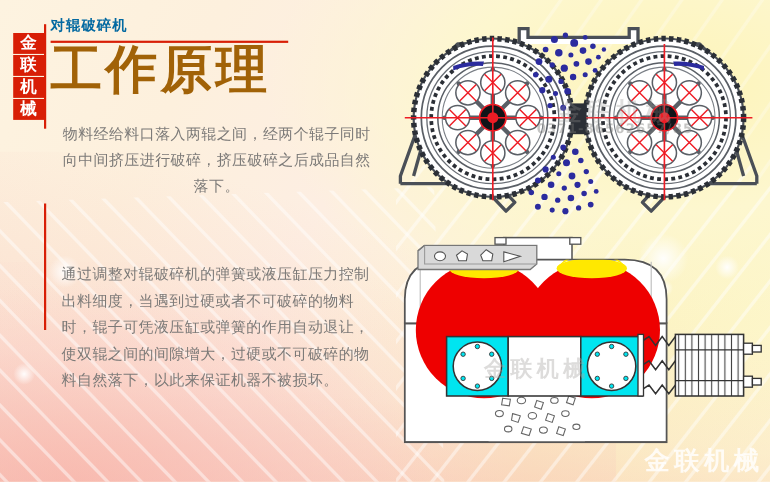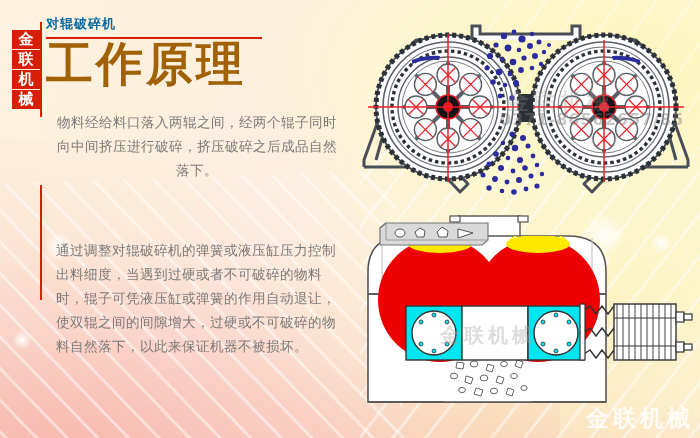--- a/index.html
+++ b/index.html
@@ -72,21 +72,21 @@
 
   
   .illo{position:absolute;z-index:4;}
   #illo-top{left:356px;top:12px;width:340px;height:190px;}
   #illo-bot{left:362px;top:214px;width:334px;height:220px;}
   #illo-chute{left:378px;top:222px;width:112px;height:26px;z-index:5;}
 
   .wm{position:absolute;font-weight:bold;letter-spacing:4px;
       font-family:"DejaVu Sans","Liberation Sans",sans-serif;pointer-events:none;}
   #wm-top{left:506px;top:86px;font-size:23px;color:rgba(150,148,146,.30);z-index:5;}
-  #wm-phone{left:500px;top:110px;font-size:16px;color:rgba(120,118,116,.42);letter-spacing:1px;z-index:5;}
+  #wm-phone{left:488px;top:110px;font-size:12px;color:rgba(120,118,116,.42);letter-spacing:1px;z-index:5;}
   #wm-mid{left:440px;top:322px;font-size:20px;color:rgba(170,168,166,.40);z-index:6;}
   #wm-bot{left:586px;top:403px;font-size:23px;color:rgba(255,255,255,.82);z-index:6;}
 </style>
 </head>
 <body>
 
 <div id="stage">
 
   <div class="bg-base"></div>
   <div class="bg-pink"></div>

